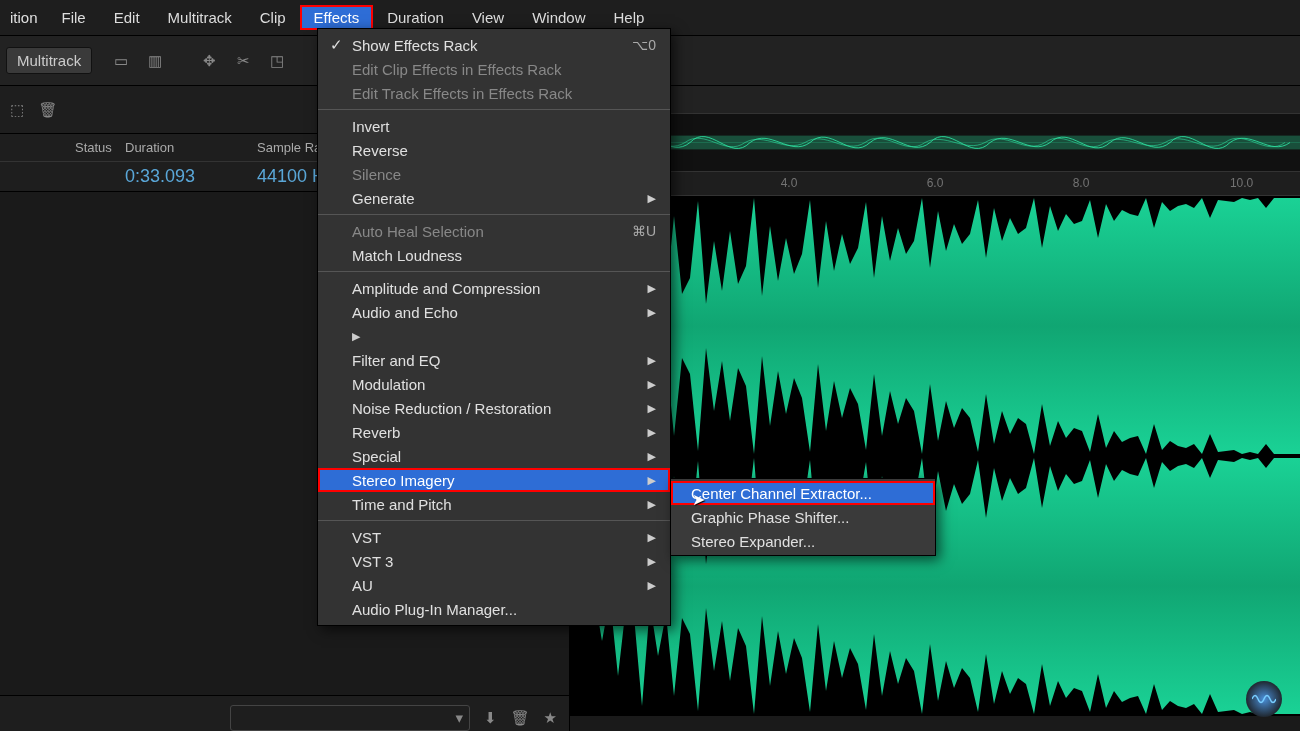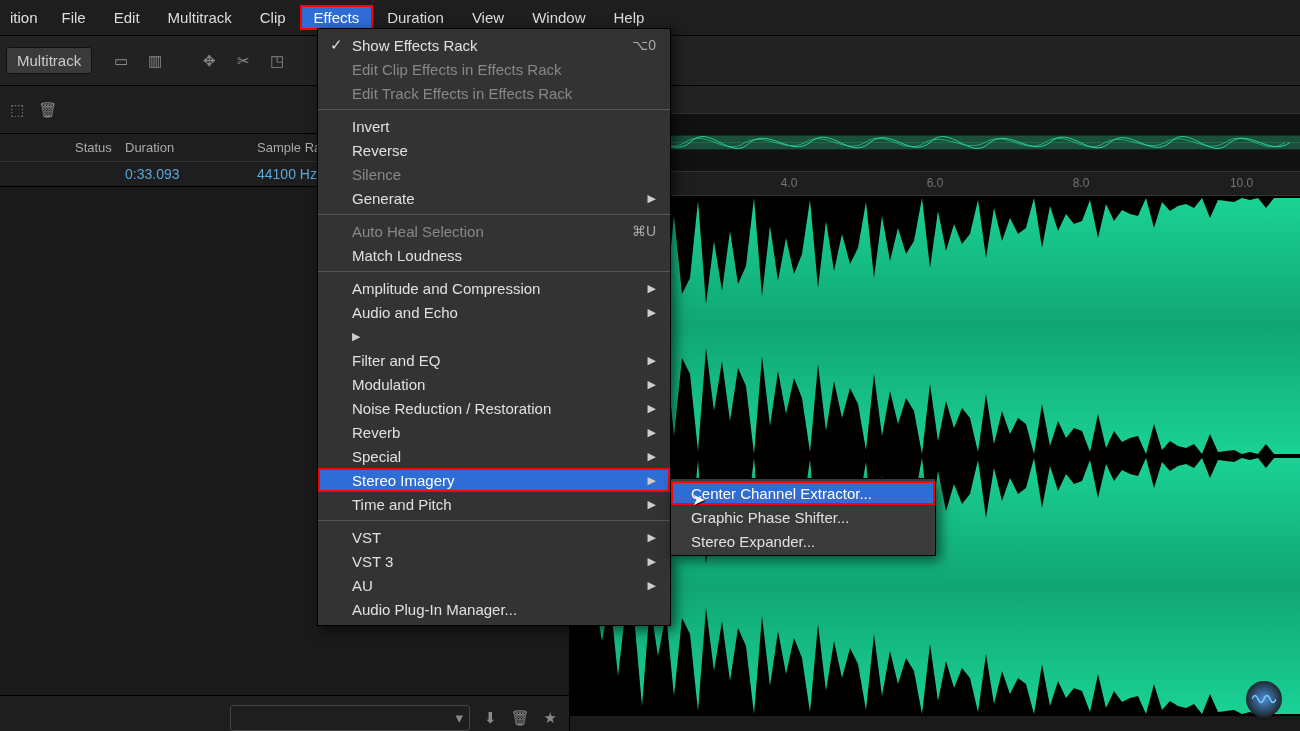--- a/index.html
+++ b/index.html
@@ -92,21 +92,21 @@
       font-size: 13px;
     }
     .col-name-spacer { width: 75px; }
     .col-status { width: 50px; }
     .col-duration { width: 132px; }
     .col-sample { flex: 1; }
     .files-row {
       display: flex;
       align-items: center;
       padding: 4px 0;
-      font-size: 14px;
+      font-size: 18px;
     }
     .files-row .dur { color: #5aa7d8; }
     .files-row .rate { color: #5aa7d8; }
     .left-bottom {
       flex: 1;
       display: flex;
       flex-direction: column;
     }
     .left-lower-area {
       flex: 1;

